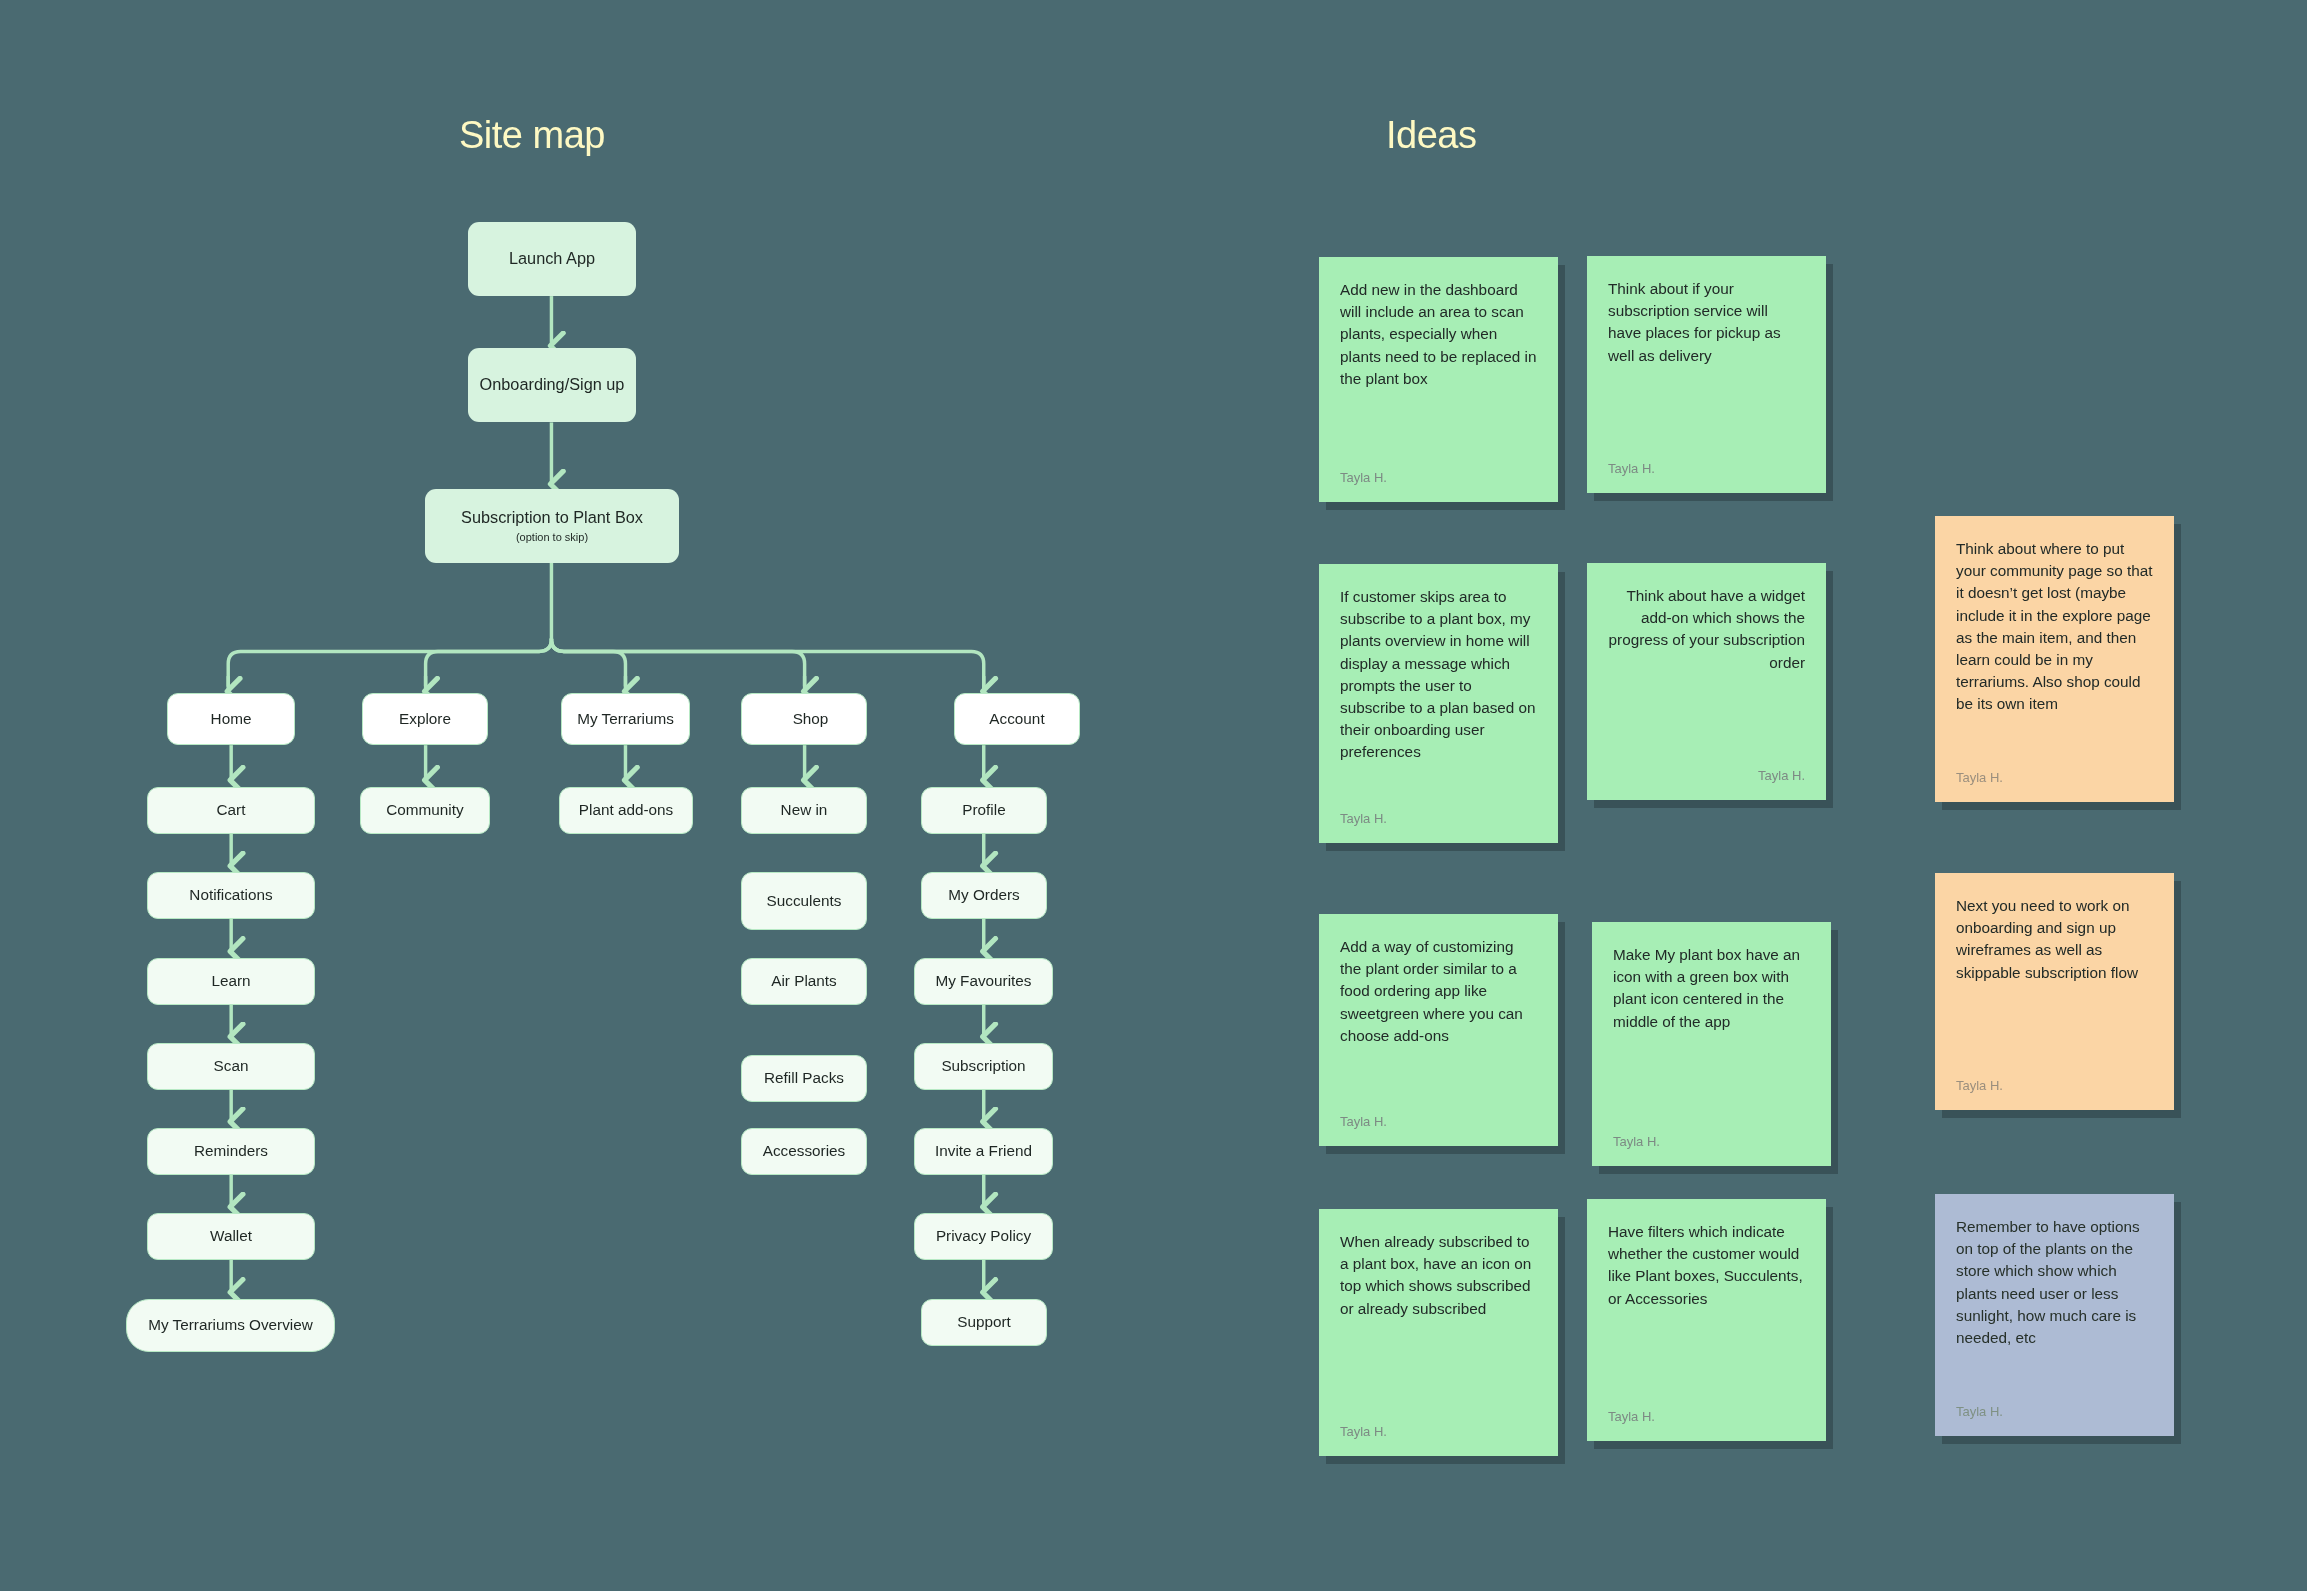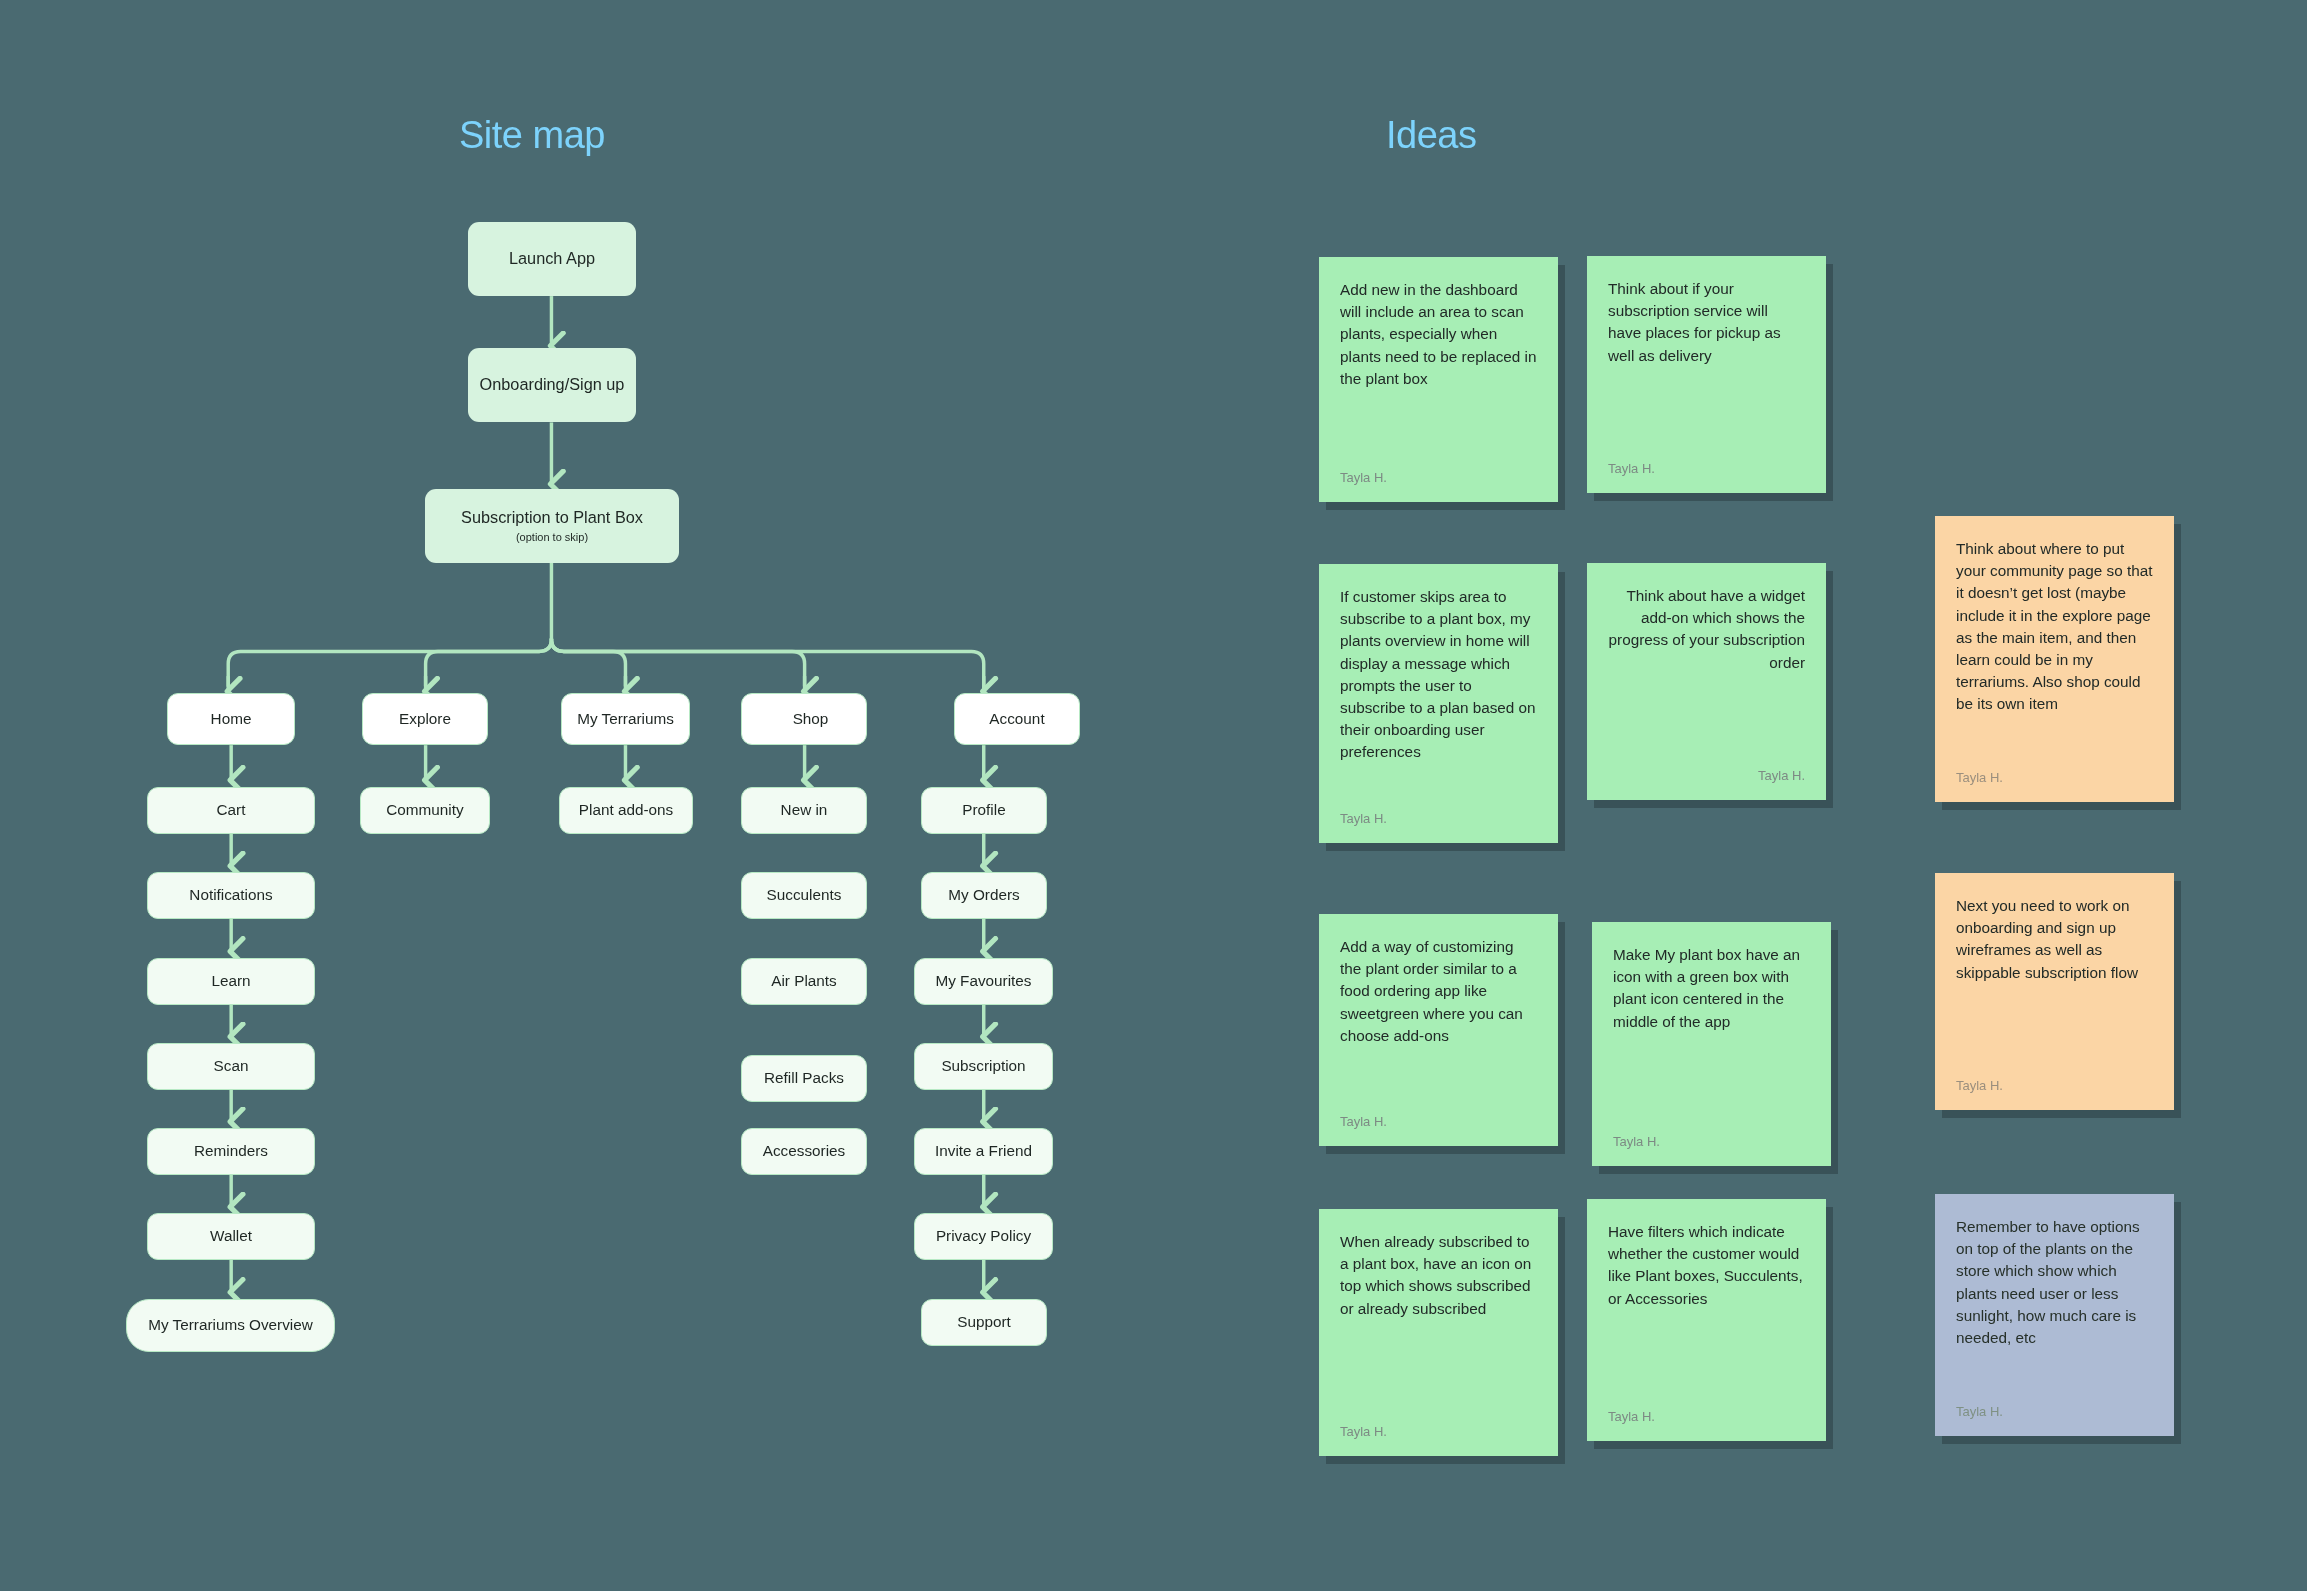--- a/index.html
+++ b/index.html
@@ -11,21 +11,21 @@
     overflow: hidden;
     position: relative;
   }
   .board { position: absolute; inset: 0; }
 
   
   .section-title {
     position: absolute;
     font-size: 38px;
     font-weight: 400;
-    color: #7dd3fc;
+    color: #fef9c3;
     letter-spacing: -0.5px;
     white-space: nowrap;
   }
   #sitemap-title { left: 459px; top: 114px; }
   #ideas-title  { left: 1386px; top: 114px; }
 
   
   .node {
     position: absolute;
     display: flex;
@@ -197,21 +197,21 @@
     <span class="label">Community</span>
   </div>
 
   <div class="node sub" style="left:559px; top:787px; width:134px; height:47px;">
     <span class="label">Plant add-ons</span>
   </div>
 
   <div class="node sub" style="left:741px; top:787px; width:126px; height:47px;">
     <span class="label">New in</span>
   </div>
-  <div class="node sub" style="left:741px; top:872px; width:126px; height:47px;">
+  <div class="node sub" style="left:741px; top:872px; width:126px; height:58px;">
     <span class="label">Succulents</span>
   </div>
   <div class="node sub" style="left:741px; top:958px; width:126px; height:47px;">
     <span class="label">Air Plants</span>
   </div>
   <div class="node sub" style="left:741px; top:1055px; width:126px; height:47px;">
     <span class="label">Refill Packs</span>
   </div>
   <div class="node sub" style="left:741px; top:1128px; width:126px; height:47px;">
     <span class="label">Accessories</span>

